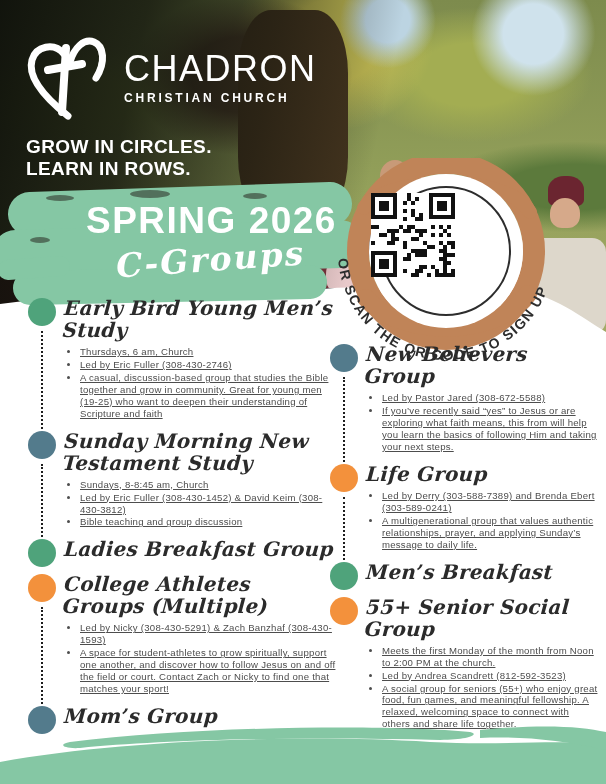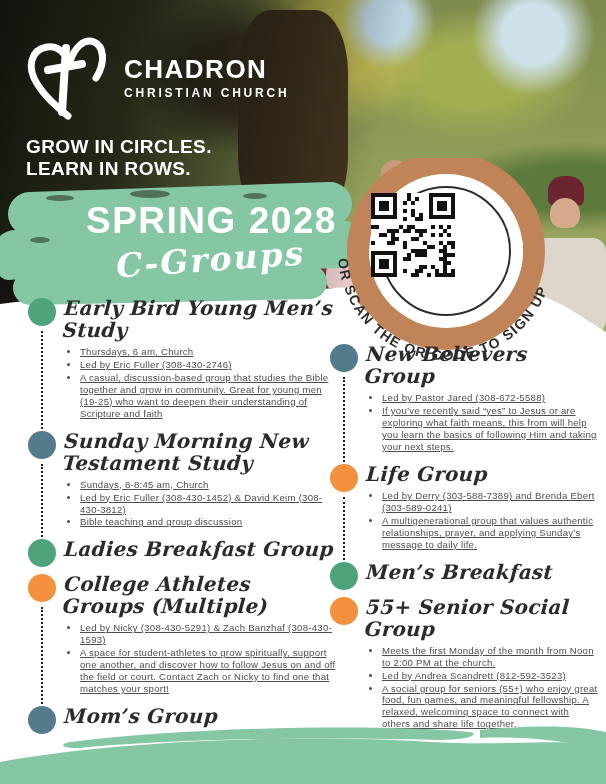--- a/index.html
+++ b/index.html
@@ -27,21 +27,21 @@
   .photo-overlay-dark {
     position:absolute; left:0; top:0; width:606px; height:340px;
     background:linear-gradient(102deg, rgba(13,15,10,0.96) 0%, rgba(13,15,10,0.82) 22%,
                rgba(13,15,10,0.45) 42%, rgba(13,15,10,0) 60%);
   }
   .white-wave { position:absolute; left:0; top:252px; width:606px; height:96px; }
 
   
   .logo-row { position:absolute; left:18px; top:28px; display:flex; align-items:center; }
   .logo-text { margin-left:6px; color:#ffffff; }
-  .org-name { font-size:26px; font-weight:bold; letter-spacing:1.5px; line-height:1; }
+  .org-name { font-size:36px; font-weight:normal; letter-spacing:1.5px; line-height:1; }
   .org-subname { font-size:12px; font-weight:bold; letter-spacing:2.8px; margin-top:4px; }
   .tagline { position:absolute; left:26px; top:136px; color:#ffffff;
     font-size:19px; font-weight:bold; letter-spacing:0.4px; line-height:1.18; }
 
   
   .banner-svg { position:absolute; left:0px; top:182px; width:360px; height:130px; }
   .season-title { position:absolute; left:86px; top:200px; width:270px;
     color:#ffffff; font-size:37px; font-weight:bold; letter-spacing:1.5px; }
   .season-script { position:absolute; left:116px; top:240px; color:#ffffff;
     font-family:"DejaVu Serif", serif; font-style:italic; font-weight:bold;
@@ -142,21 +142,21 @@
       <path d="M30,106 L310,100" stroke-width="34"></path>
       <path d="M8,88 L60,84" stroke-width="20"></path>
     </g>
     <g fill="#2a2a22" opacity="0.55">
       <ellipse cx="60" cy="16" rx="14" ry="3"></ellipse>
       <ellipse cx="150" cy="12" rx="20" ry="4"></ellipse>
       <ellipse cx="255" cy="14" rx="12" ry="3"></ellipse>
       <ellipse cx="40" cy="58" rx="10" ry="3"></ellipse>
     </g>
   </svg>
-  <div class="season-title">SPRING 2028</div>
+  <div class="season-title">SPRING 2026</div>
   <div class="season-script">C-Groups</div>
 
   <div class="qr-wrap">
     <svg class="qr-brush" viewBox="0 0 220 205">
       <g stroke="#c08458" fill="none" stroke-linecap="round">
         <circle cx="110" cy="93" r="88" stroke-width="22"></circle>
         <path d="M30,140 C60,178 160,182 192,136" stroke-width="18"></path>
         <path d="M28,50 C50,18 170,14 194,54" stroke-width="14"></path>
       </g>
     </svg>

